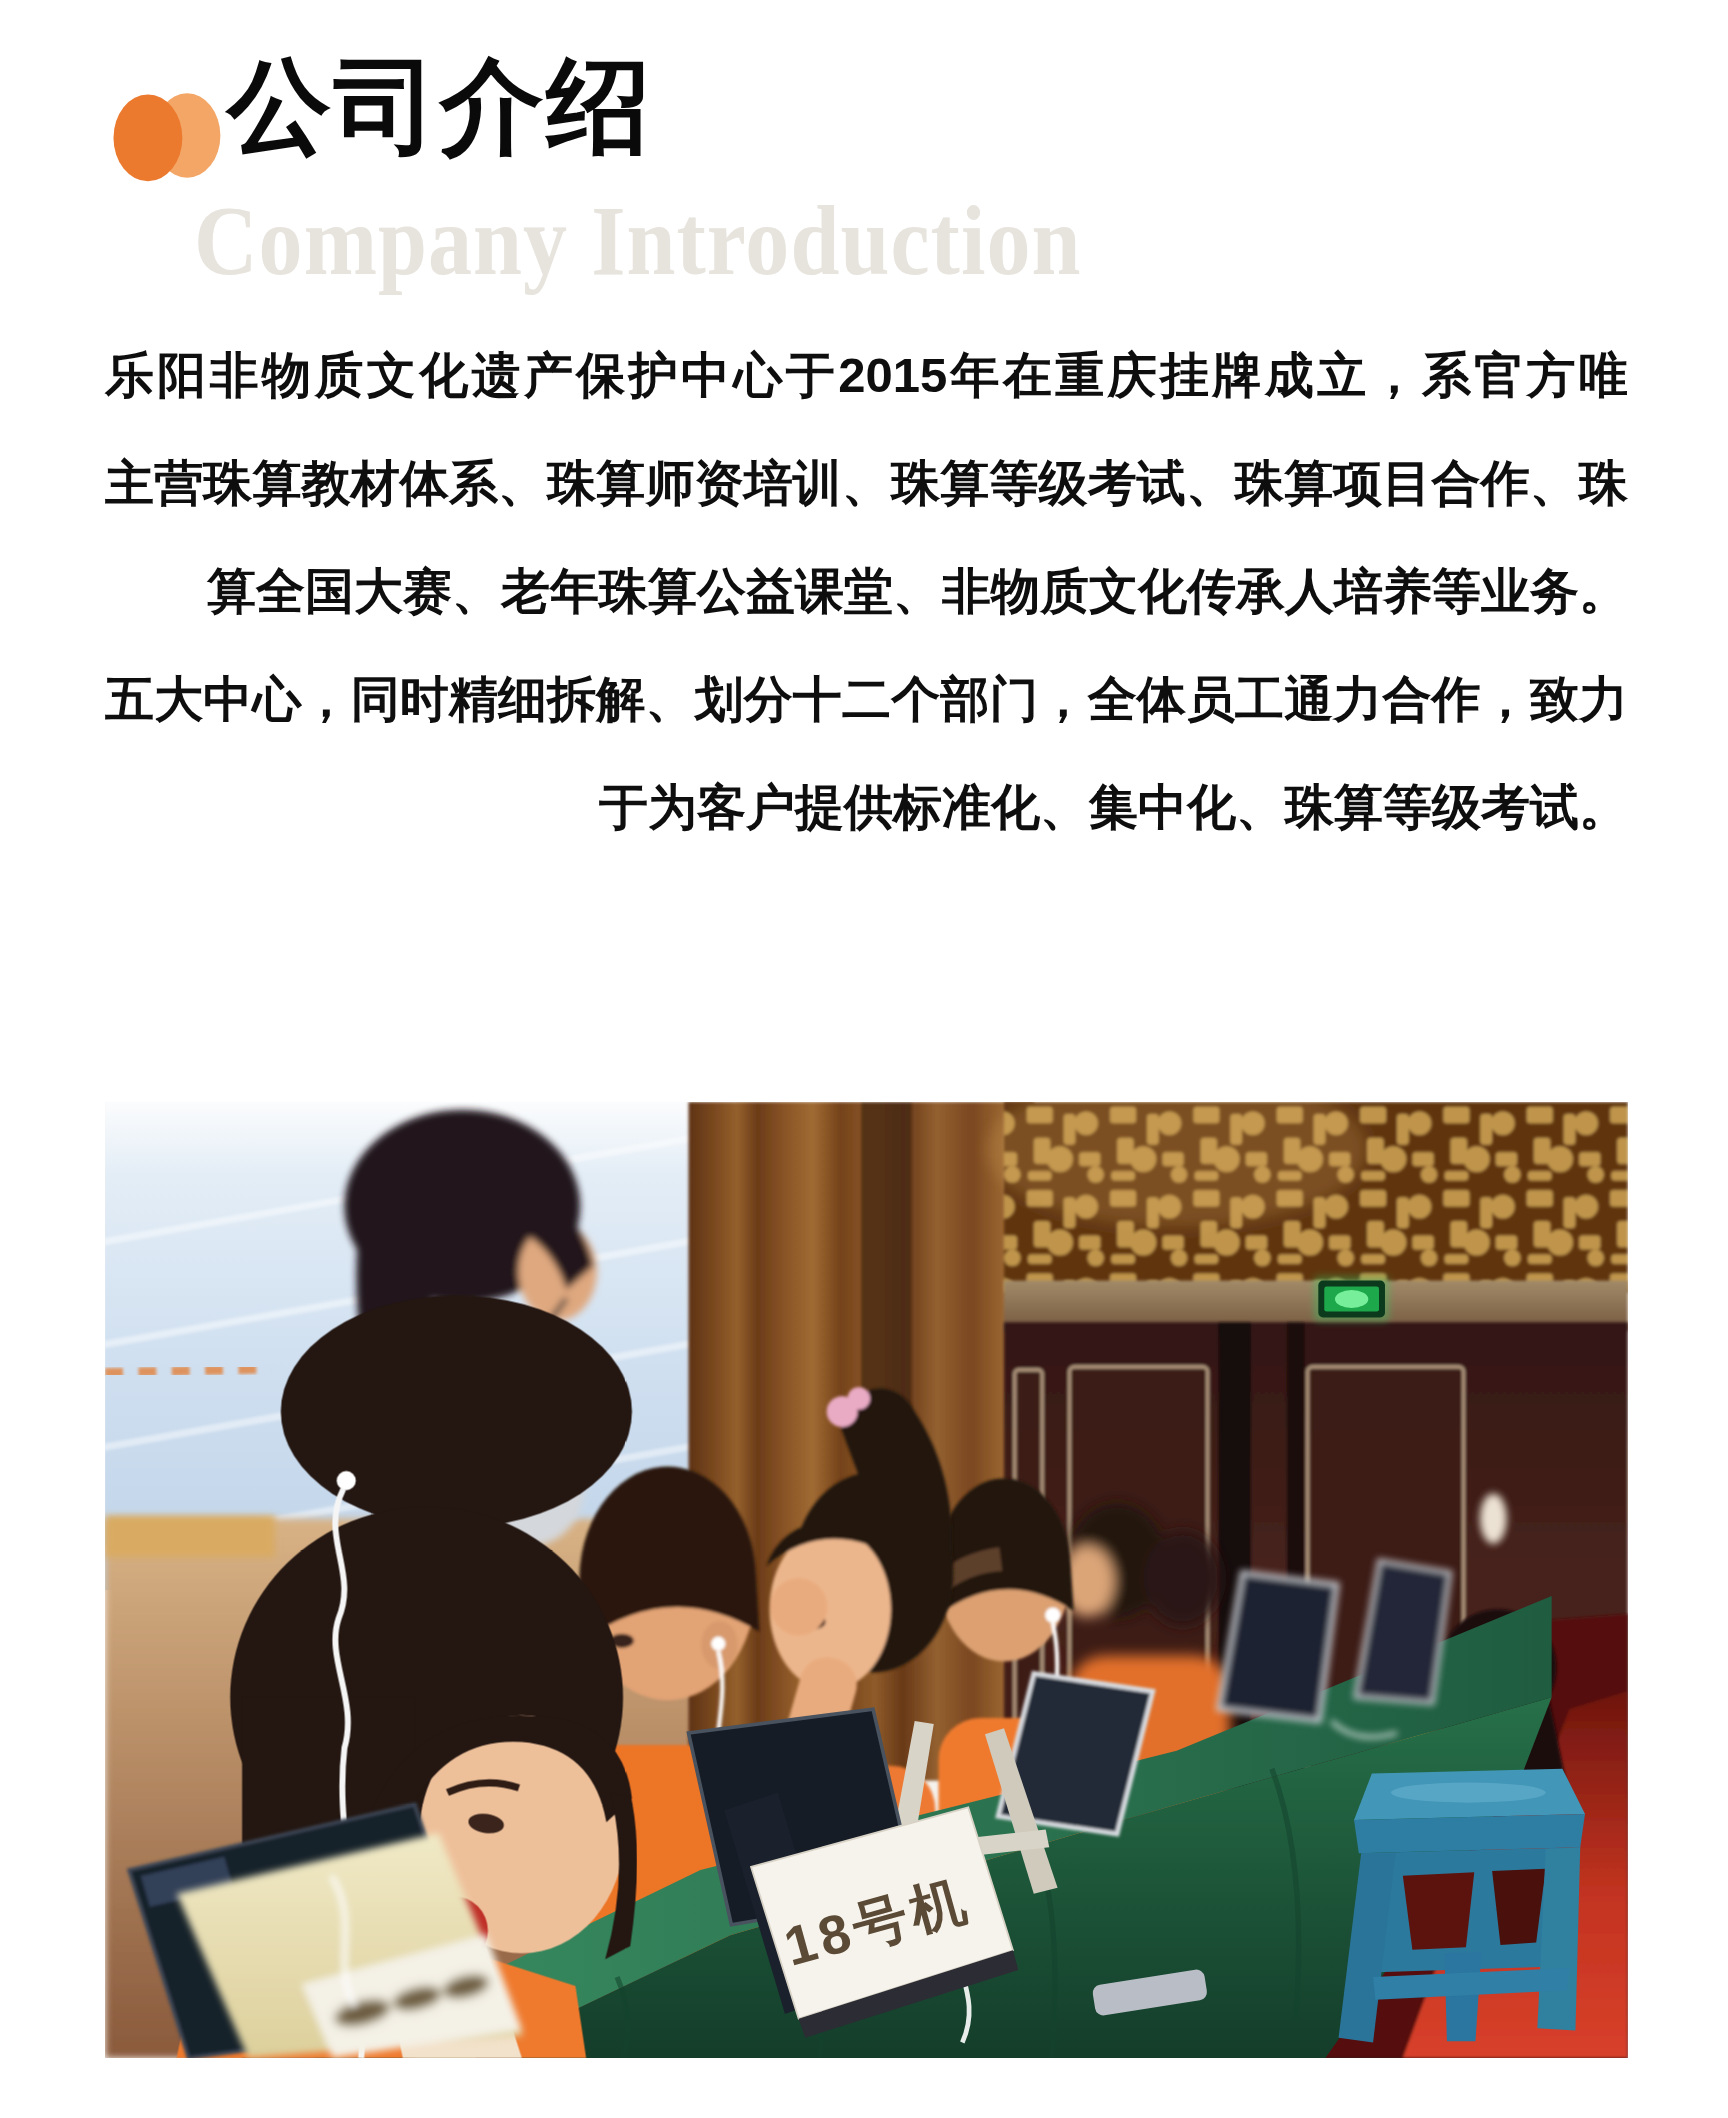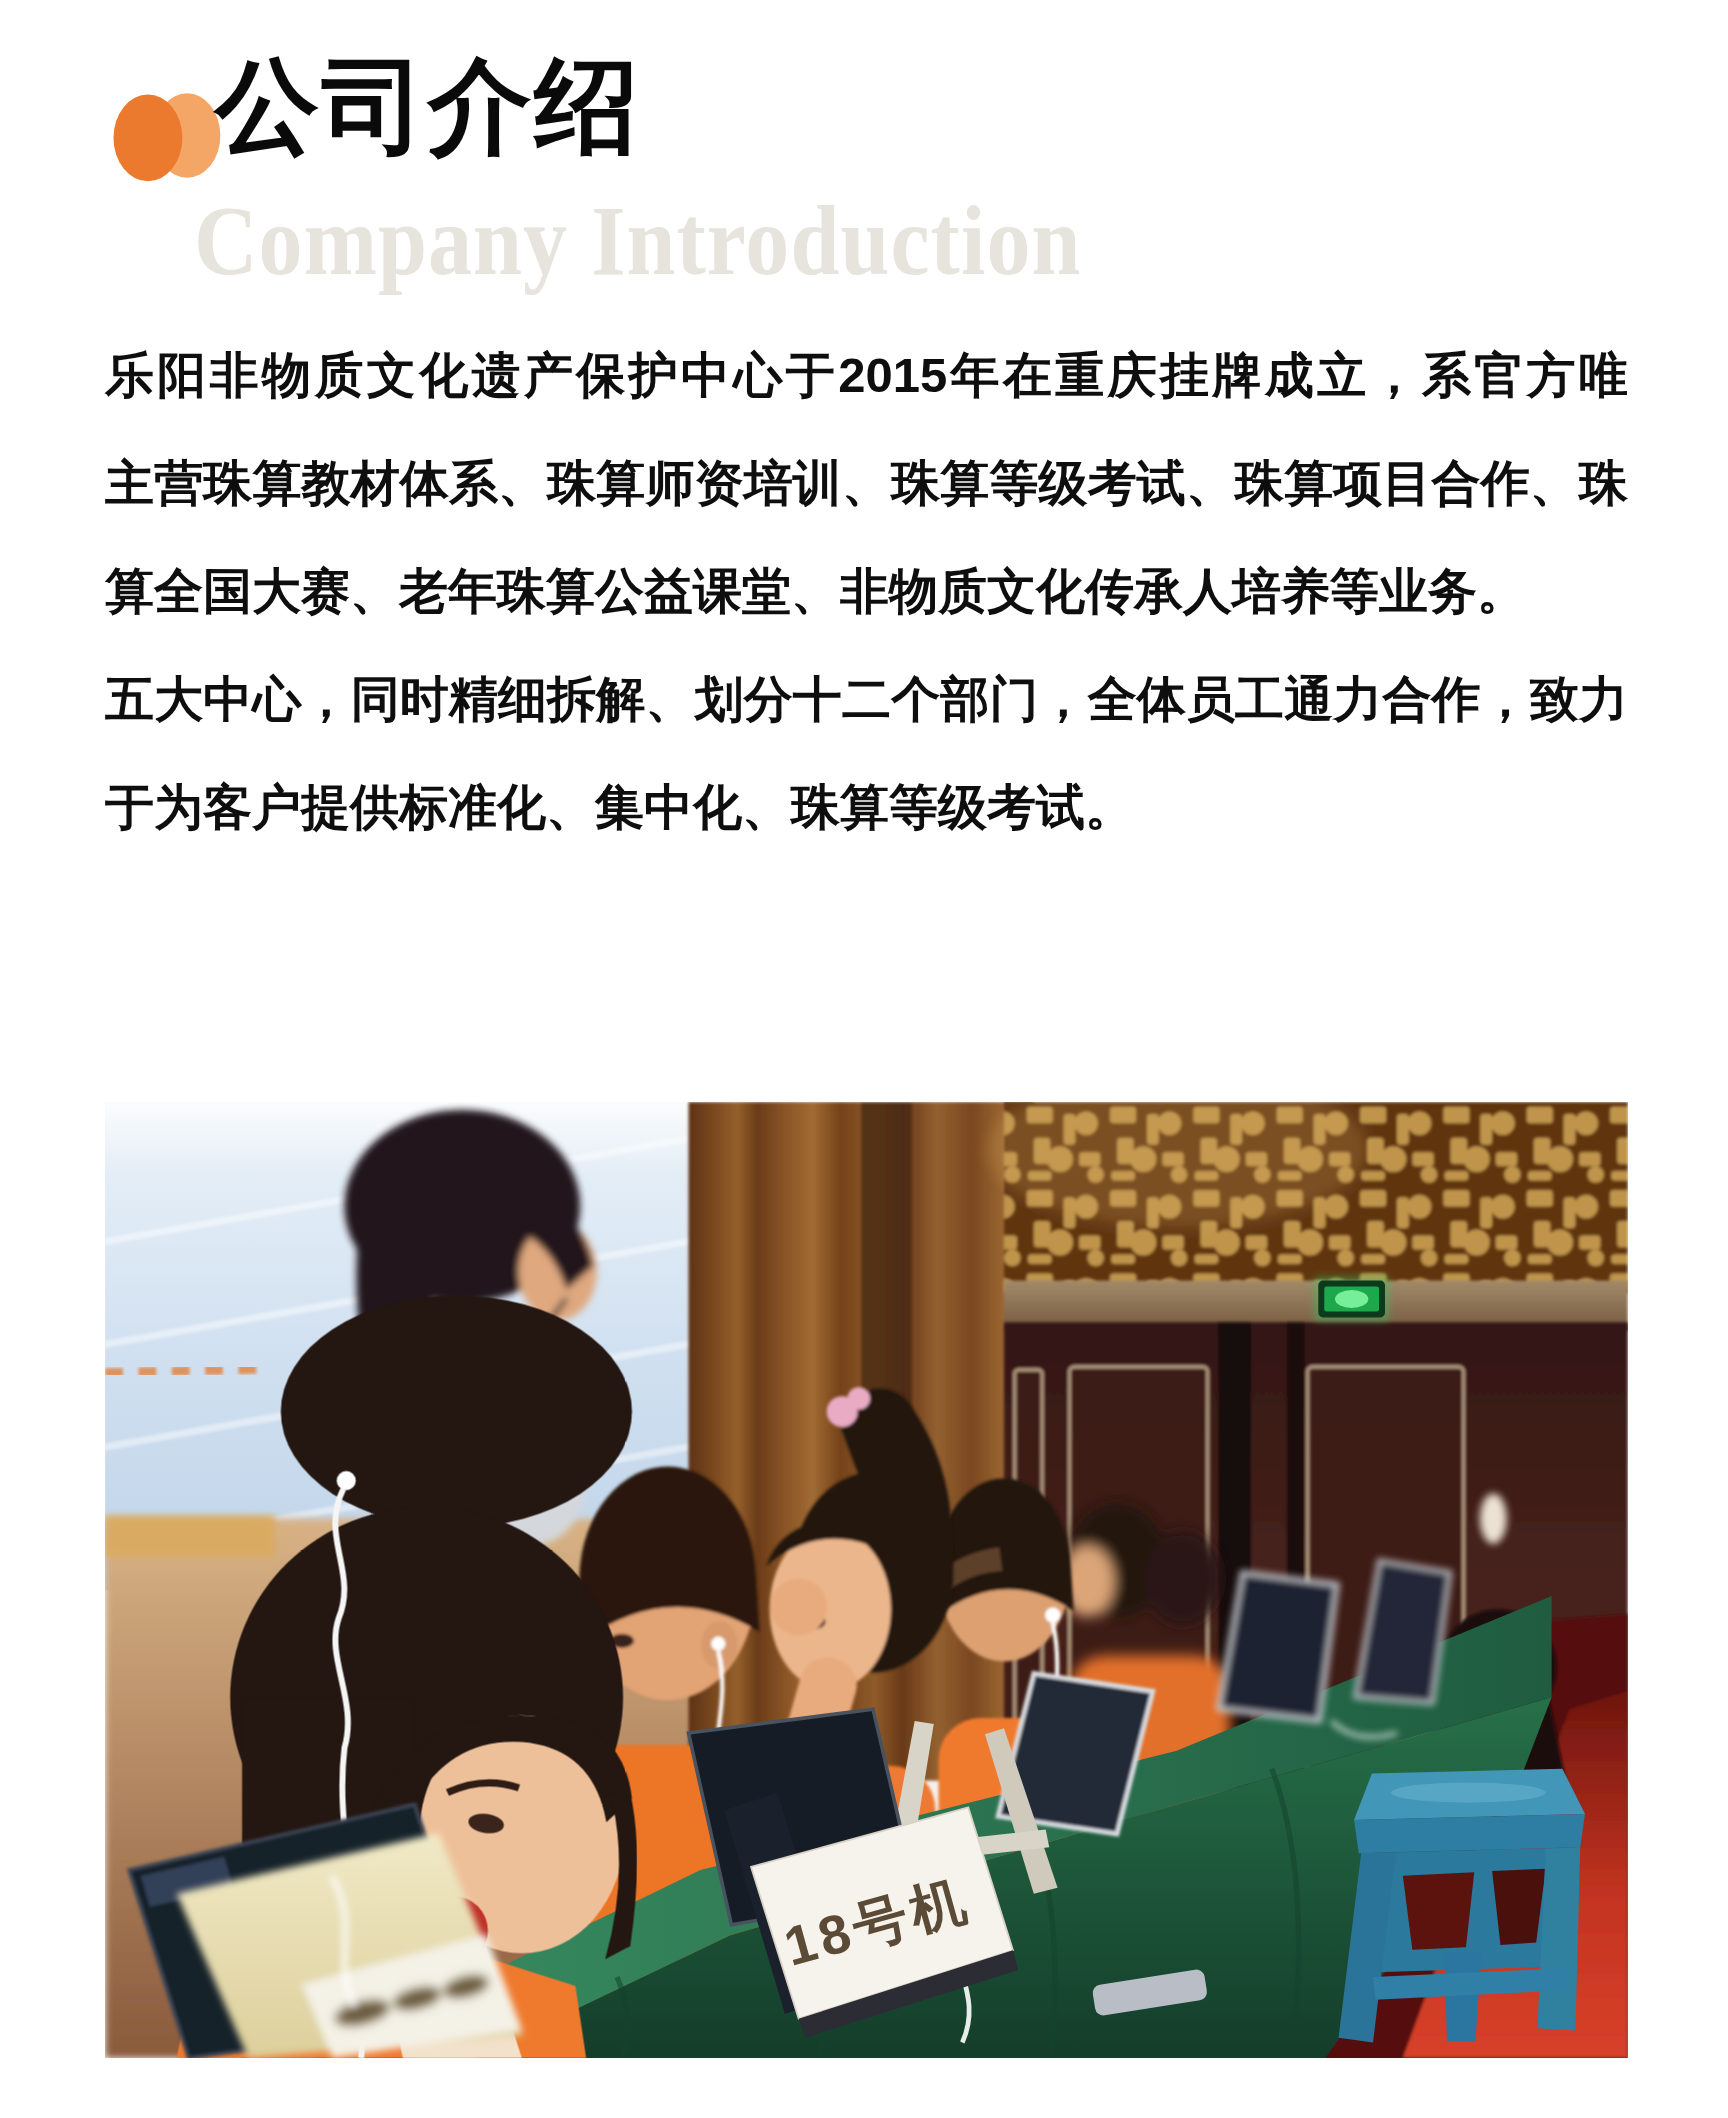--- a/index.html
+++ b/index.html
@@ -1,25 +1,25 @@
 <!DOCTYPE html>
 <html style="font-size:9.5px"><head>
 <meta charset="utf-8">
 <style>
   html,body{margin:0;padding:0;background:#ffffff;}
   .page{position:relative;width:1728px;height:2119px;background:#ffffff;overflow:hidden;
         font-family:"Liberation Sans",sans-serif;}
   .hdr-icon{position:absolute;left:102px;top:88px;width:137px;height:98px;}
-  .title{position:absolute;left:215px;top:39px;font-size:104px;font-weight:900;
+  .title{position:absolute;left:227px;top:39px;font-size:104px;font-weight:900;
          color:#0a0a0a;letter-spacing:2.4px;line-height:1.3;white-space:nowrap;}
   .subtitle{position:absolute;left:194px;top:183px;font-size:100px;font-weight:bold;
             font-family:"Liberation Serif",serif;color:#e7e3dd;letter-spacing:1.2px;
             transform:scaleX(.88);transform-origin:left top;white-space:nowrap;}
   .bodytext{position:absolute;left:105px;top:321px;width:1523px;color:#0e0e0e;}
-  .bline{height:108px;line-height:108px;font-size:49px;font-weight:600;white-space:nowrap;}
+  .bline{height:108px;line-height:108px;font-size:49px;font-weight:600;white-space:nowrap;text-align:right;}
   .bline.just{white-space:normal;text-align:justify;text-align-last:justify;}
   .photo{position:absolute;left:105px;top:1102px;width:1523px;height:956px;overflow:hidden;
          background:#f5f2ee;}
   .photo svg{display:block;}
 </style>
 </head>
 <body>
 
 <div class="page">
 

